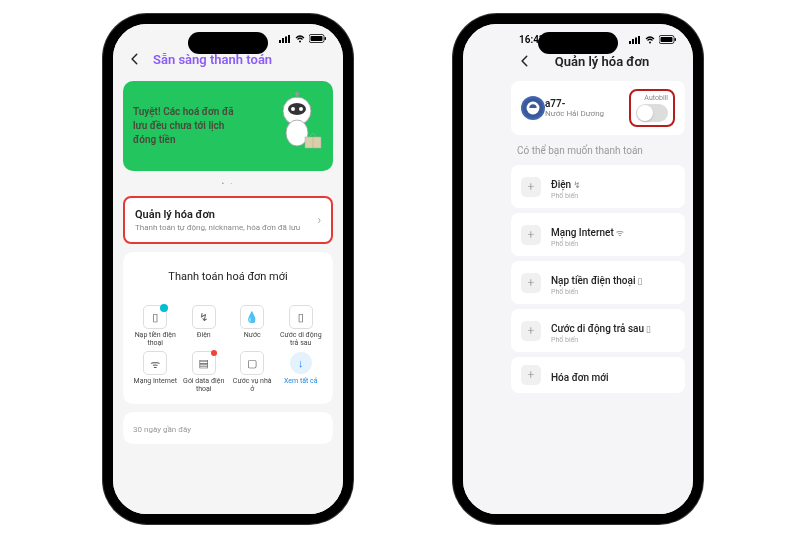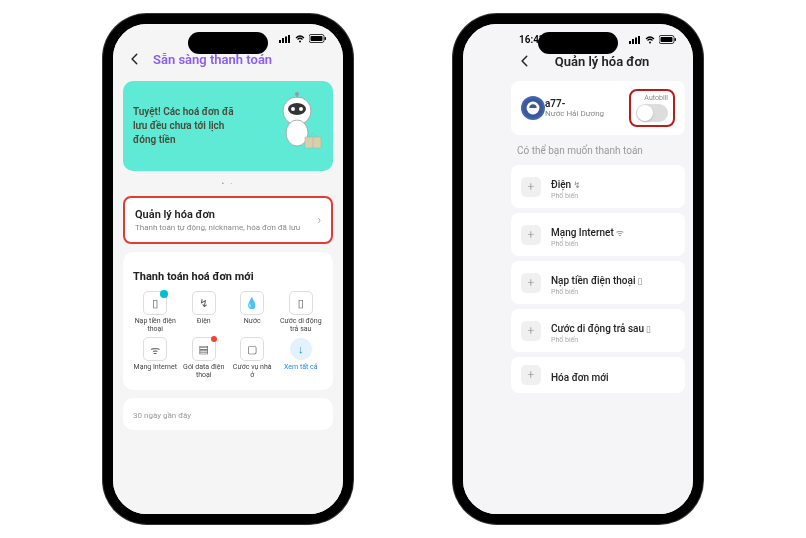--- a/index.html
+++ b/index.html
@@ -10,31 +10,31 @@
 .status-bar { display: flex; justify-content: space-between; align-items: center; padding: 10px 16px 2px; font-size: 10px; font-weight: 600; color: #000; }
 .status-left { flex: 1; }
 .status-right { flex: 1; display: flex; justify-content: flex-end; gap: 3px; align-items: center; }
 .signal, .wifi, .battery { display: inline-block; }
 .signal svg, .wifi svg, .battery svg { display: block; }
 .nav-bar { display: flex; align-items: center; padding: 4px 12px; gap: 8px; }
 .back-btn { width: 20px; height: 20px; display: flex; align-items: center; justify-content: center; cursor: pointer; }
 .title { font-size: 13px; font-weight: 600; color: #8b5cf6; }
 .title-center { flex: 1; text-align: center; font-size: 13px; font-weight: 600; color: #222; margin-right: 20px; }
 .card { margin: 8px 10px; background: #fff; border-radius: 10px; padding: 10px; }
-.hero-card { background: #5eead4; position: relative; min-height: 90px; display: flex; align-items: center; }
+.hero-card { background: #22c55e; position: relative; min-height: 90px; display: flex; align-items: center; }
 .hero-text { font-size: 10px; font-weight: 600; color: #4a4a3a; line-height: 1.4; max-width: 58%; }
 .hero-img { position: absolute; right: 6px; top: 8px; width: 60px; height: 70px; }
 .dots { text-align: center; font-size: 8px; color: #999; margin: 2px 0 4px; letter-spacing: 2px; }
 .highlight-red { border: 2px solid #e53935; border-radius: 8px; }
 .manage-card { padding: 10px; cursor: pointer; }
 .manage-card .row { display: flex; align-items: center; justify-content: space-between; }
 .manage-card .title2 { font-size: 11px; font-weight: 600; color: #222; }
 .manage-card .sub { font-size: 8px; color: #888; margin-top: 2px; }
 .chev { color: #aaa; font-size: 12px; }
-.section-title { font-size: 11px; font-weight: 700; color: #222; margin: 8px 0 8px; }
+.section-title { font-size: 11px; font-weight: 400; color: #222; margin: 8px 0 22px; text-align: center; }
 .grid4 { display: grid; grid-template-columns: repeat(4, 1fr); gap: 4px; text-align: center; }
 .gitem { display: flex; flex-direction: column; align-items: center; justify-content: flex-start; cursor: pointer; position: relative; }
 .gicon { width: 24px; height: 24px; border: 1px solid #ddd; border-radius: 5px; display: flex; align-items: center; justify-content: center; margin-bottom: 3px; font-size: 11px; color: #555; position: relative; }
 .gicon.noborder { border: none; }
 .badge-blue { position: absolute; top: -2px; right: -2px; width: 8px; height: 8px; background: #00bcd4; border-radius: 50%; }
 .badge-red { position: absolute; top: -2px; right: -2px; width: 6px; height: 6px; background: #f44336; border-radius: 50%; }
 .glabel { font-size: 7px; color: #444; line-height: 1.1; max-width: 50px; }
 .glabel.link { color: #1e88e5; }
 .history-card { padding: 10px; }
 .h-title { font-size: 11px; font-weight: 600; color: #222; }

